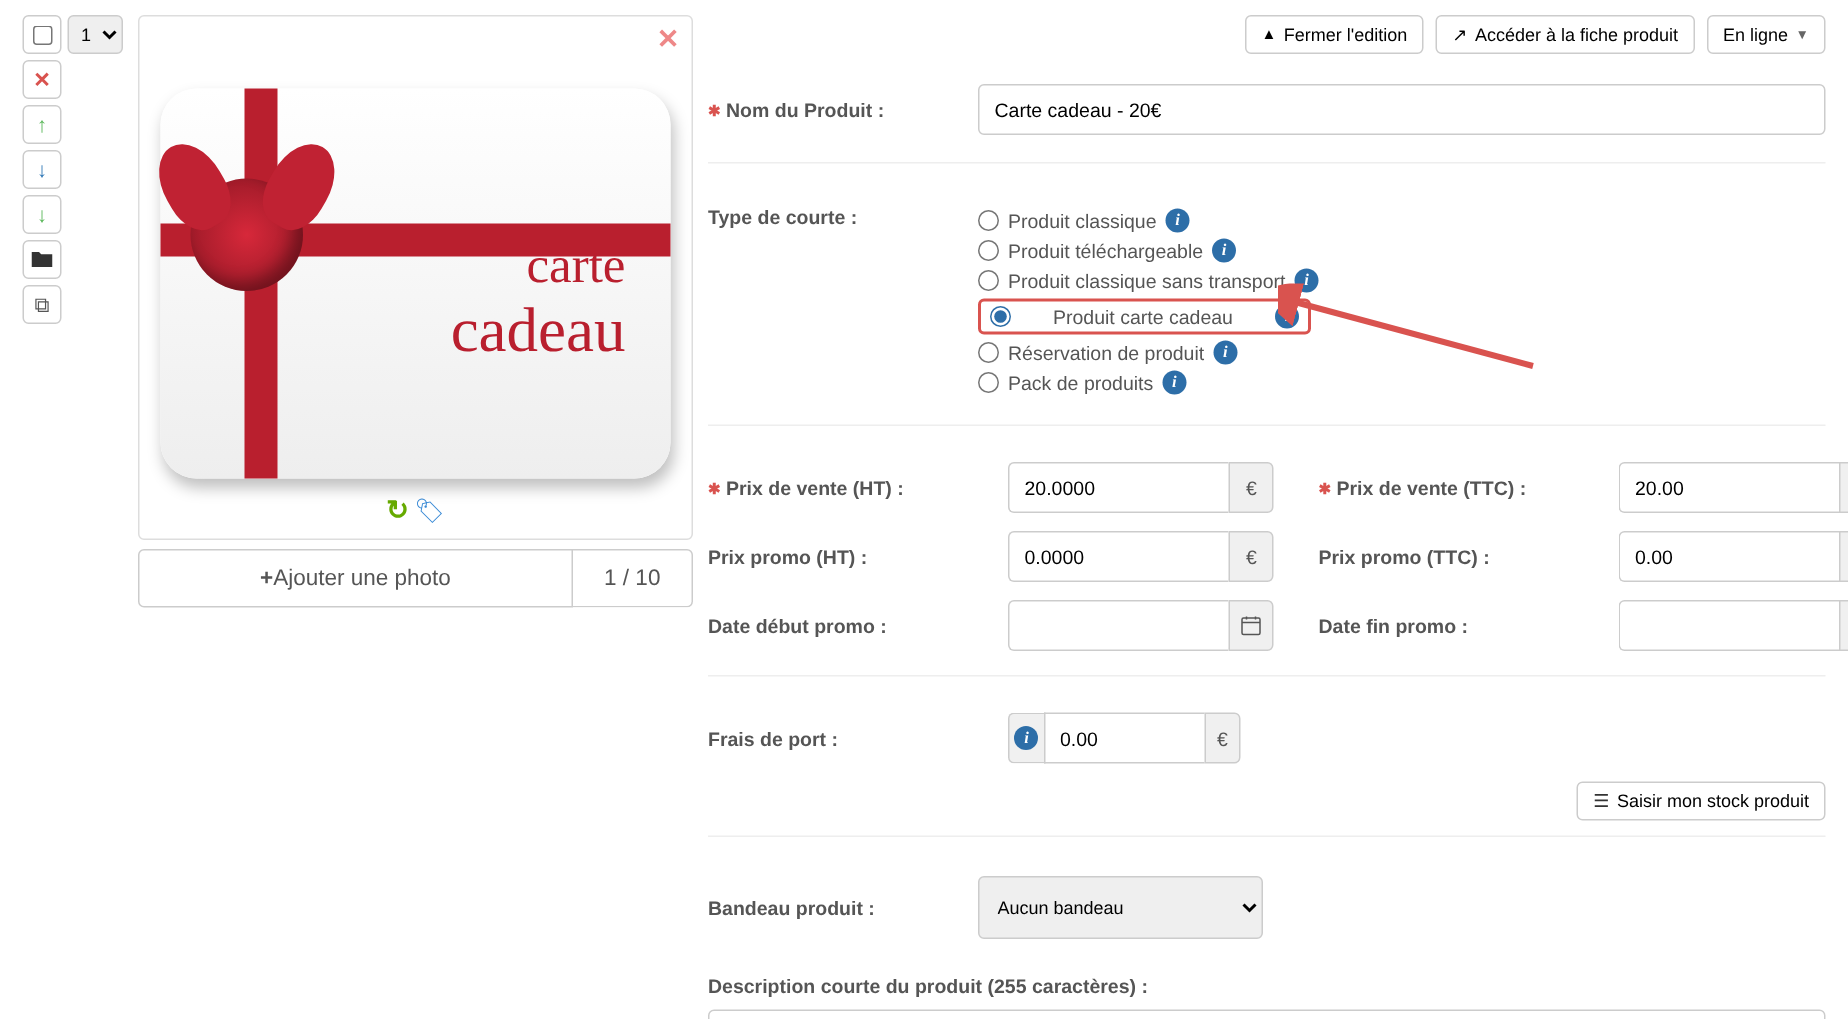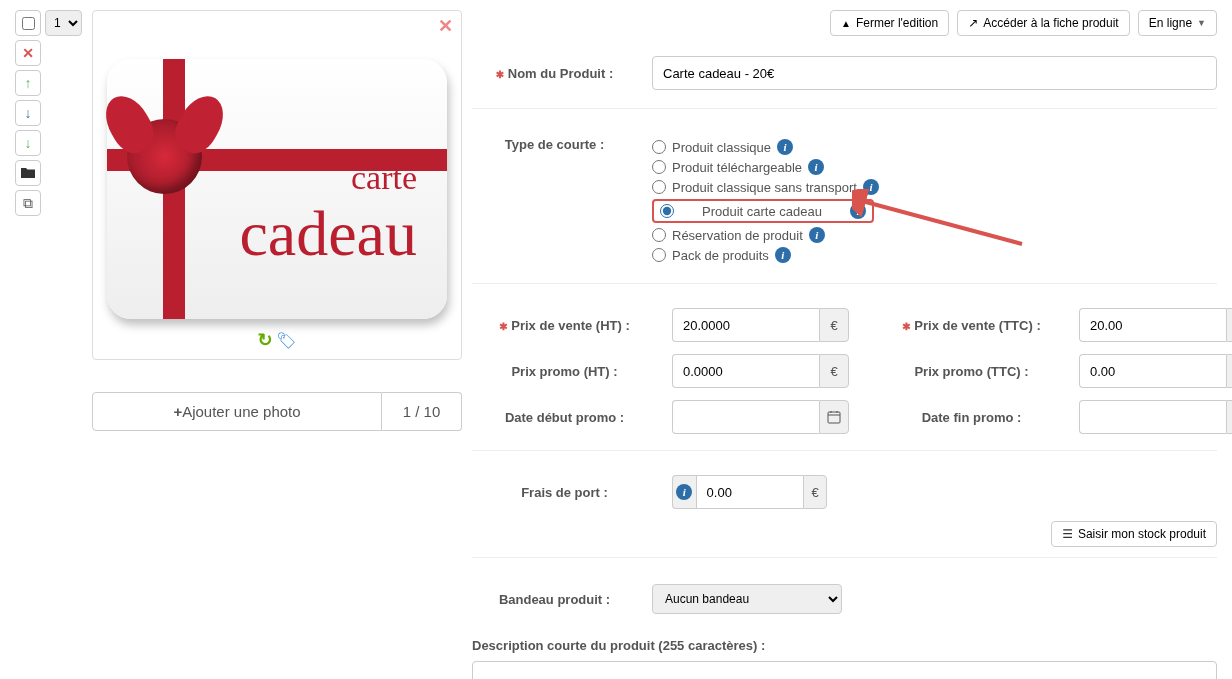--- a/index.html
+++ b/index.html
@@ -16,48 +16,48 @@
   .image-box .close-x { position:absolute; top:4px; right:8px; color:#e88; font-size:18px; font-weight:bold; }
   .gift-card { position: relative; width: 340px; height: 260px; margin: 40px auto 10px; border-radius: 24px; background: linear-gradient(#fff,#eee); box-shadow: 2px 6px 10px rgba(0,0,0,0.25); }
   .ribbon-h { position:absolute; top:90px; left:0; right:0; height:22px; background:#b91f2e; }
   .ribbon-v { position:absolute; left:56px; top:0; bottom:0; width:22px; background:#b91f2e; }
   .bow { position:absolute; width:75px; height:75px; background: radial-gradient(circle,#d7283a,#8c1623); border-radius:50%; top:60px; left:20px; box-shadow: inset -6px -6px 10px rgba(0,0,0,0.3);}
   .bow::before, .bow::after { content:""; position:absolute; width:40px; height:60px; background:#c02233; border-radius: 50% 50% 40% 40%; }
   .bow::before { left:-18px; top:-25px; transform: rotate(-30deg);}
   .bow::after { right:-18px; top:-25px; transform: rotate(30deg);}
   .gift-text { position:absolute; right: 30px; top: 100px; text-align:right; color:#b91f2e; font-family: Georgia, serif;}
   .gift-text .carte { font-size:34px; }
-  .gift-text .cadeau { font-size:64px; }
+  .gift-text .cadeau { font-size:42px; }
   .img-actions { margin-top:8px;}
-  .add-photo-row { display:flex; margin-top:32px; }
+  .add-photo-row { display:flex; margin-top:6px; }
   .add-photo-btn { flex:1; border:1px solid #ccc; border-radius:4px 0 0 4px; padding:10px; text-align:center; font-size:15px;}
   .counter { width:80px; border:1px solid #ccc; border-left:none; border-radius:0 4px 4px 0; padding:10px; text-align:center; font-size:15px;}
   .form-col { flex: 1; min-width: 0; }
   .toolbar { display:flex; justify-content:flex-end; gap:8px; margin-bottom:12px;}
   .btn { border:1px solid #ccc; border-radius:4px; background:#fff; padding:5px 10px; font-size:12px; display:inline-flex; align-items:center; gap:5px;}
   .form-row { display:flex; align-items:center; padding:8px 0;}
-  .form-label { width: 180px; text-align:center; padding-right: 15px; font-size:13px; color:#555;}
+  .form-label { width: 180px; text-align:left; padding-right: 15px; font-size:13px; color:#555;}
   .form-label.bold { font-weight:bold;}
   .req { color: #d9534f; font-size: 10px; vertical-align: middle;}
   .form-control { height: 34px; border:1px solid #ccc; border-radius:4px; padding: 0 10px; font-size:13px; width:100%; }
   .input-group { display:flex; width: 177px;}
   .input-group .form-control { border-radius: 4px 0 0 4px; border-right:none; }
   .addon { width:36px; border:1px solid #ccc; background:#f0f0f0; border-radius:0 4px 4px 0; display:flex; align-items:center; justify-content:center; font-size:13px; color:#555;}
   .addon.left { border-radius:4px 0 0 4px; border-right:none;}
   .addon.info { color:#2d6ea8; font-weight:bold; }
   hr.sep { border:none; border-top:1px solid #eee; margin: 10px 0 18px;}
   .radio-list { padding-top:2px; }
   .radio-row { display:flex; align-items:center; gap:6px; padding:2px 0; font-size:13px; color:#555;}
   .radio-row input { width:14px; height:14px; accent-color: #2d6ea8;}
   .radio-row.highlight { border:2px solid #d9534f; border-radius:4px; padding: 2px 6px; display:inline-flex; margin:2px 0;gap:28px;}
   .info-icon { display:inline-flex; width:16px; height:16px; border-radius:50%; background:#2d6ea8; color:#fff; align-items:center; justify-content:center; font-size:11px; font-weight:bold; font-style:italic; font-family: Georgia, serif;}
   .two-col-row { display:flex; gap: 30px; padding: 6px 0;}
   .col-half { display:flex; align-items:center; flex:1; }
   .col-half .form-label { width: 200px;}
-  .select-sm { height:30px; border:1px solid #ccc; border-radius:4px; font-size:12px; padding:0 8px;}
+  .select-sm { height:42px; border:1px solid #ccc; border-radius:4px; font-size:12px; padding:0 8px;}
   .stock-row { display:flex; justify-content:flex-end; margin-top:6px;}
   .desc-area { width:100%; height:55px; border:1px solid #ccc; border-radius:4px; margin-top:8px;}
   .desc-label { font-weight:bold; font-size:13px; color:#555; margin-top: 4px; display:block;}
 </style>
 </head>
 <body>
 
 <div class="top-row">
 
   <div class="side-tools">

